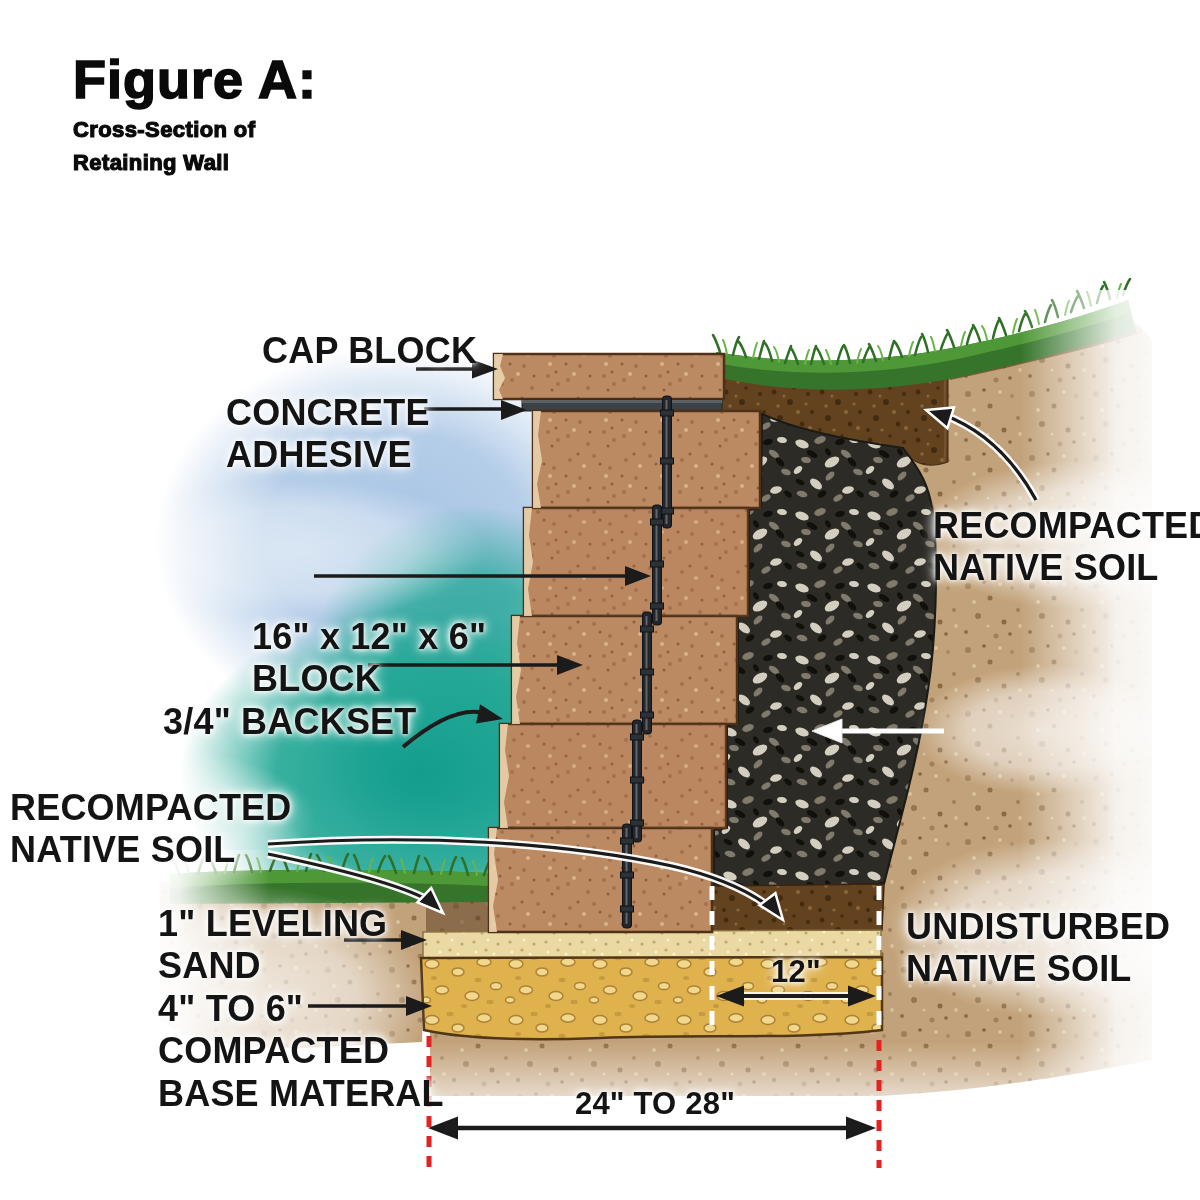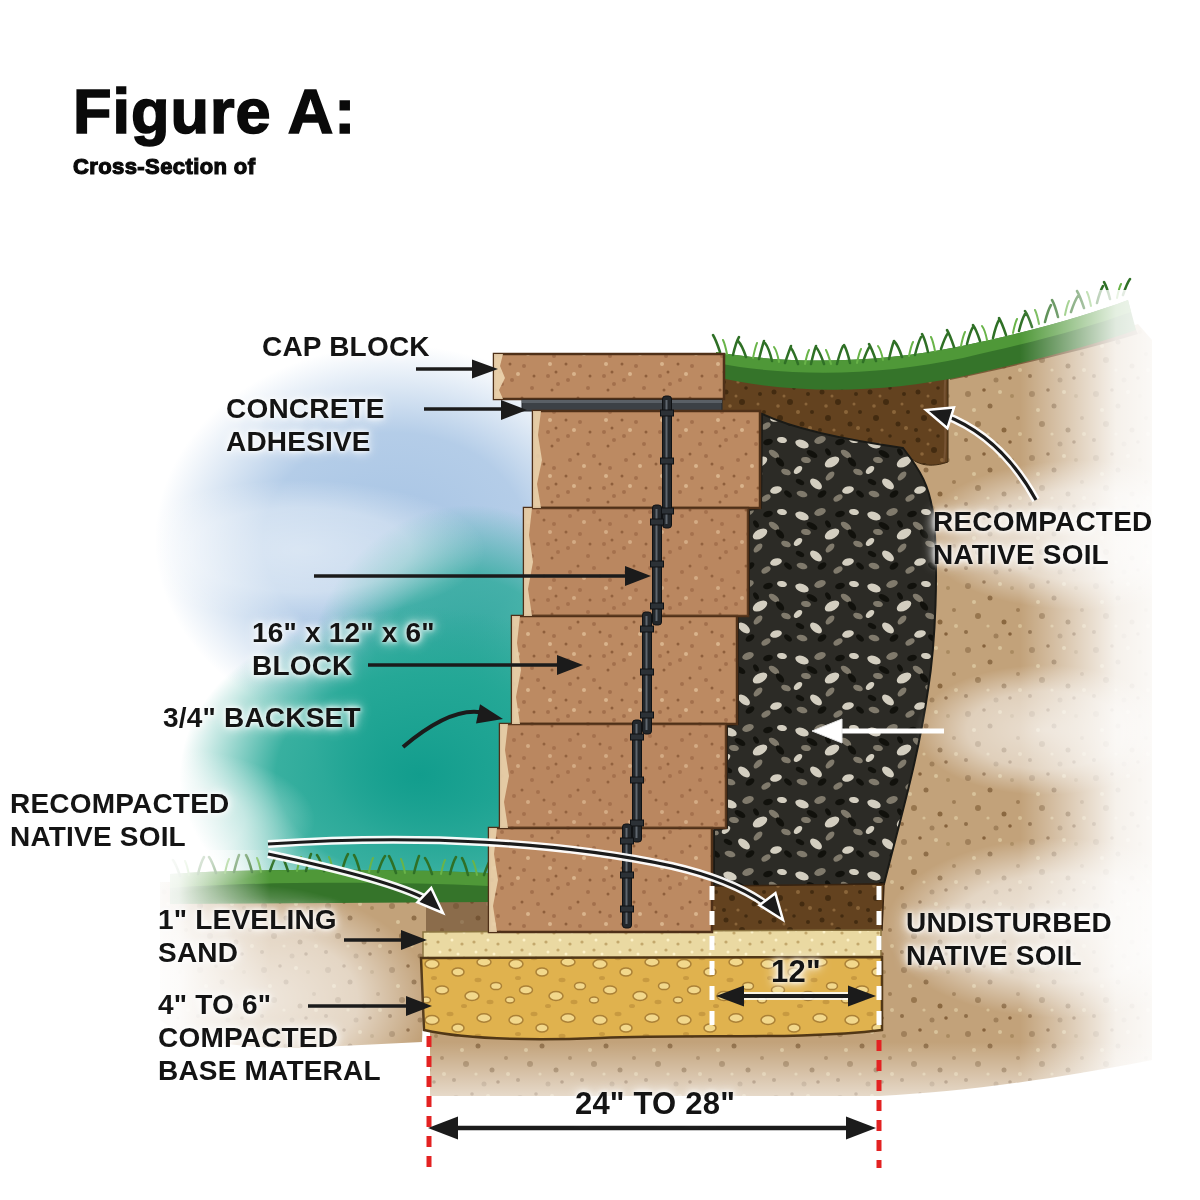--- a/index.html
+++ b/index.html
@@ -1,22 +1,22 @@
 <!DOCTYPE html>
 <html><head>
 <meta charset="utf-8">
 <style>
   html,body{margin:0;padding:0;background:#fff;}
   .stage{position:relative;width:1200px;height:1200px;background:#fff;overflow:hidden;
          font-family:"Liberation Sans",sans-serif;}
   .stage svg{position:absolute;left:0;top:0;width:1200px;height:1200px;}
   .title{position:absolute;left:73px;top:48px;color:#0a0a0a;}
-  .title .t1{font-size:63px;font-weight:bold;letter-spacing:1px;margin-top:27px;-webkit-text-stroke:1.6px #0a0a0a;}
+  .title .t1{font-size:54px;font-weight:bold;letter-spacing:1px;-webkit-text-stroke:1.6px #0a0a0a;}
   .title .t2{font-size:22px;font-weight:bold;margin-top:7px;letter-spacing:.4px;-webkit-text-stroke:1.2px #0a0a0a;}
-  .lbl{position:absolute;font-weight:bold;font-size:28px;line-height:1.18;color:#141414;
+  .lbl{position:absolute;font-weight:bold;font-size:36px;line-height:1.18;color:#141414;
        white-space:pre-line;letter-spacing:.2px;
        text-shadow:0 0 4px #fff,0 0 8px #fff,0 0 14px rgba(255,255,255,.95);}
   .dim{font-size:31px;text-align:center;}
 </style>
 </head>
 <body>
 
 <div class="stage">
 
 <svg viewBox="0 0 1200 1200">
@@ -374,20 +374,21 @@
       <path d="M440,1128 H864" stroke="#1b1b1b" stroke-width="4.5" fill="none"></path>
       <polygon points="428,1128 458,1116.5 458,1139.5"></polygon>
           <polygon points="876,1128 846,1116.5 846,1139.5"></polygon>
     </g>
   </g>
 </svg>
 
 <div class="title">
   <div class="t1">Figure A:</div>
   <div class="t2">Cross-Section of</div>
+  <div class="t2">Retaining Wall</div>
 </div>
 
 <div class="lbl" style="left:262px;top:330px;">CAP BLOCK</div>
 <div class="lbl" style="left:226px;top:392px;">CONCRETE
 ADHESIVE</div>
 <div class="lbl" style="left:252px;top:616px;">16" x 12" x 6"
 BLOCK</div>
 <div class="lbl" style="left:163px;top:701px;">3/4" BACKSET</div>
 <div class="lbl" style="left:10px;top:787px;">RECOMPACTED
 NATIVE SOIL</div>

